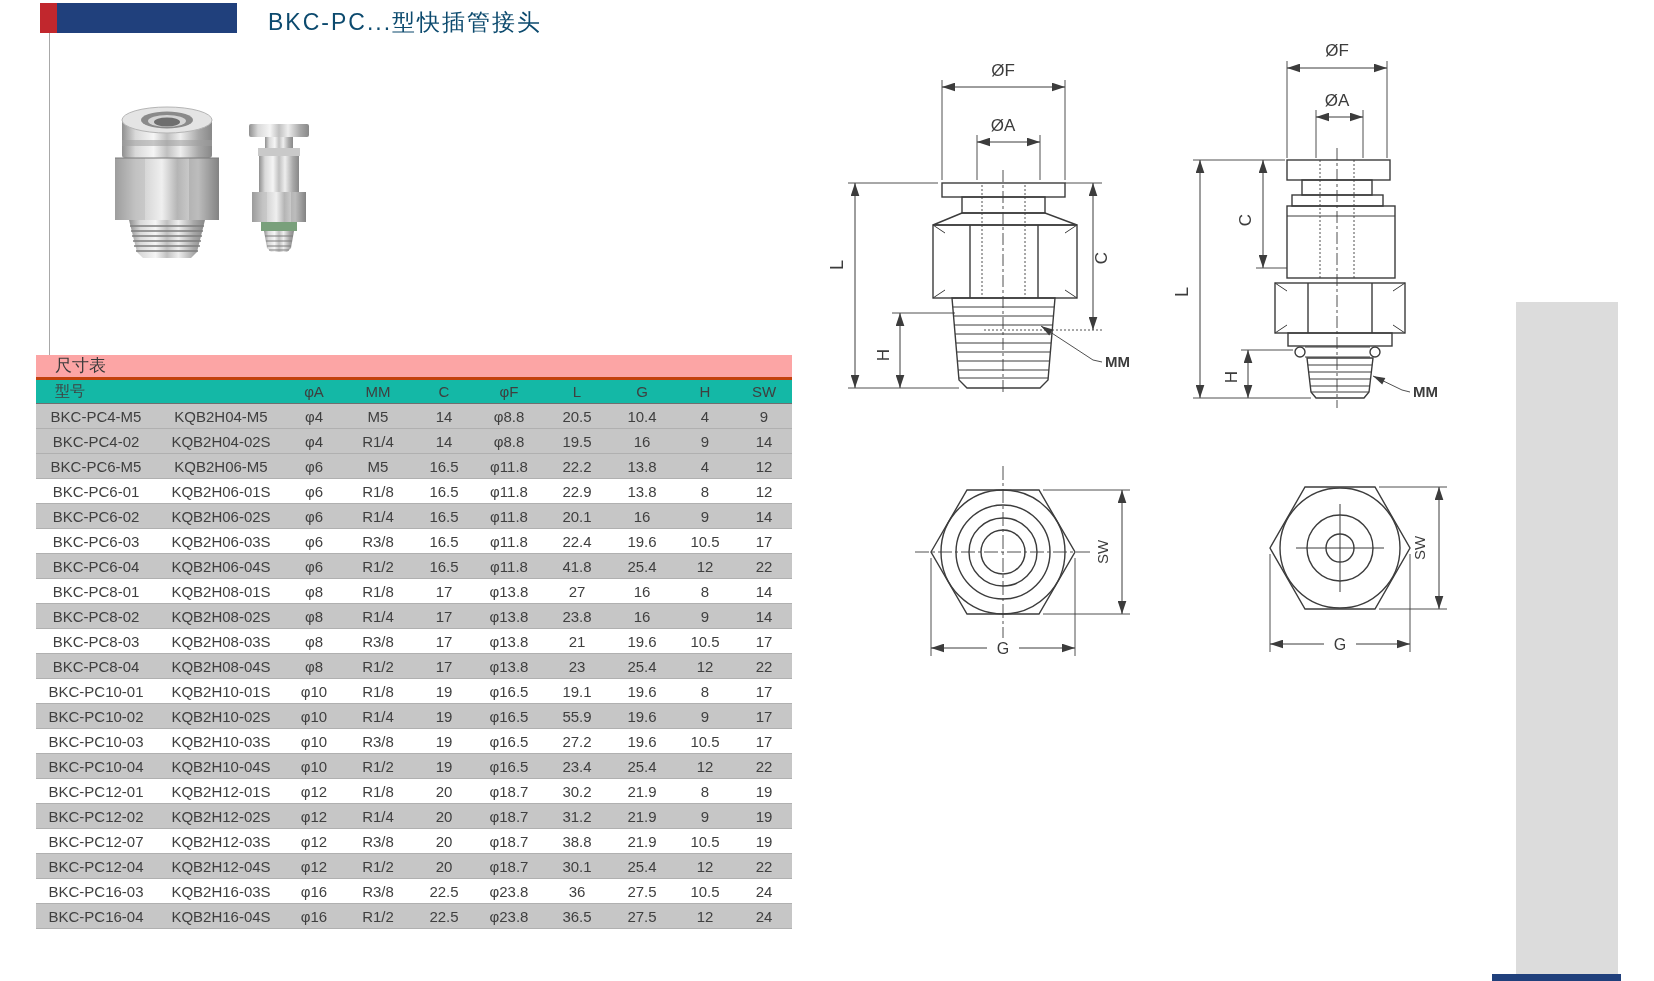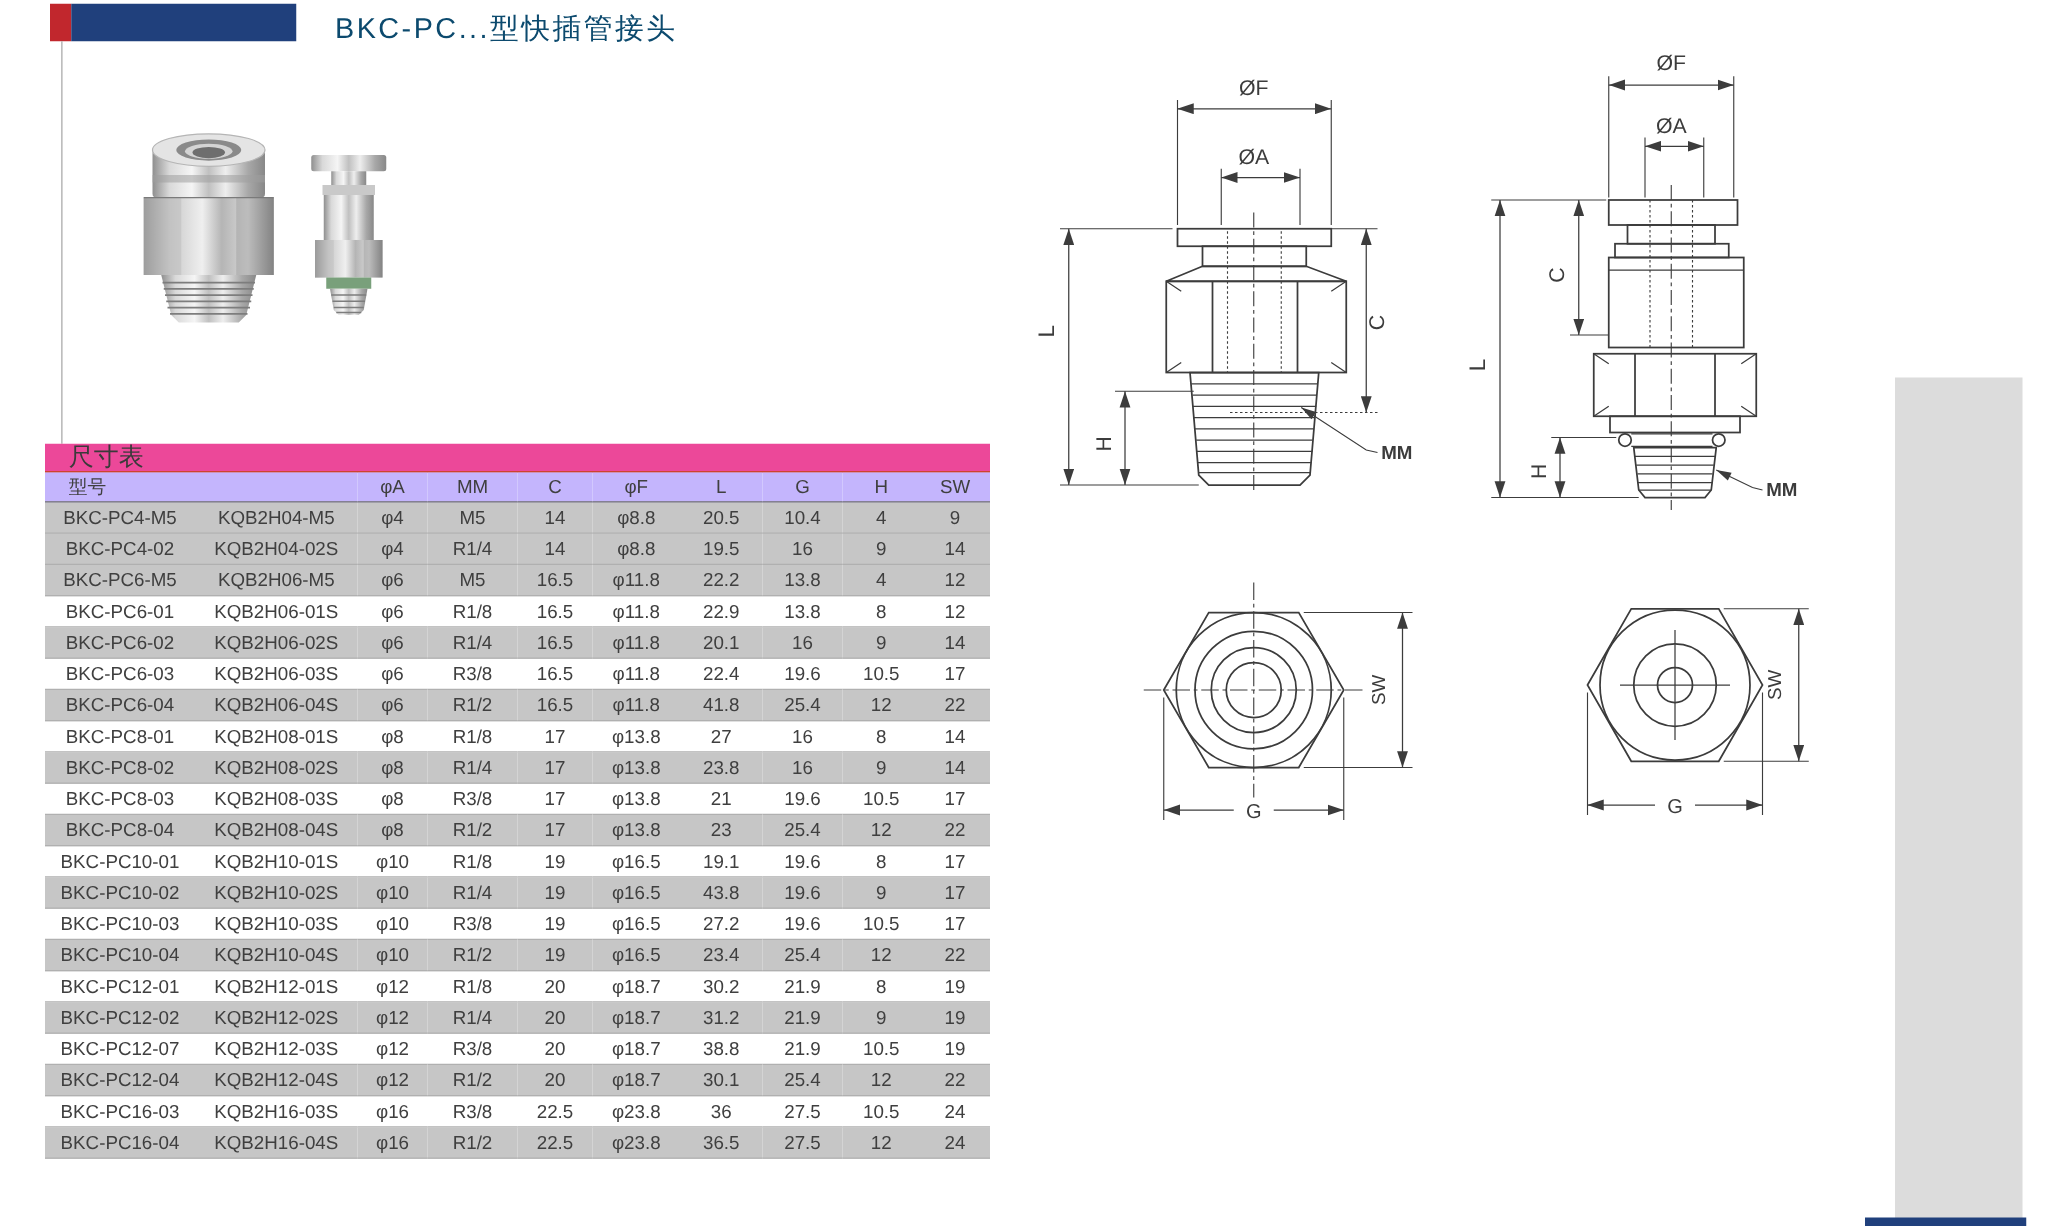--- a/index.html
+++ b/index.html
@@ -6,24 +6,24 @@
   body{width:1654px;height:981px;position:relative;background:#fff;overflow:hidden;
        font-family:"Liberation Sans",sans-serif;color:#3d3d3d;}
   .abs{position:absolute;}
   
   .brand-red{left:40px;top:3px;width:17px;height:30px;background:#c1272d;}
   .brand-blue{left:57px;top:3px;width:180px;height:30px;background:#20407c;}
   .page-title{left:268px;top:7px;font-size:23px;letter-spacing:2px;color:#0c4a6e;white-space:nowrap;}
   .vline{left:49px;top:33px;width:1px;height:322px;background:#a8a8a8;}
   
   .table-wrap{left:36px;top:355px;width:756px;}
-  .caption{height:22px;line-height:22px;background:#ec4899;border-bottom:1px solid #c2410c;
-           font-size:20px;padding-left:19px;color:#3a3a3a;}
+  .caption{height:22px;line-height:22px;background:#fca5a5;border-bottom:3px solid #c2410c;
+           font-size:17px;padding-left:19px;color:#3a3a3a;}
   table{width:756px;border-collapse:collapse;table-layout:fixed;font-size:15px;color:#3f3f3f;}
-  thead th{height:21px;font-weight:normal;text-align:center;background:#c4b5fd;border-bottom:1px solid #6f6f6f;}
+  thead th{height:21px;font-weight:normal;text-align:center;background:#14b8a6;border-bottom:1px solid #6f6f6f;}
   th.left-h{text-align:left;padding-left:19px;}
   tbody td{height:24px;text-align:center;padding:0;white-space:nowrap;border-bottom:1px solid #b0b0b0;}
   tbody tr.shade td{background:#c6c6c6;}
   
   .sidebar{left:1516px;top:302px;width:102px;height:673px;background:#dcdcdc;}
   .bottom-bar{left:1492px;top:974px;width:129px;height:7px;background:#20407c;}
   
   svg text{font-family:"Liberation Sans",sans-serif;fill:#3c3c3c;}
   .dim{stroke:#3c3c3c;stroke-width:1;fill:none;}
   .body-ln{stroke:#3c3c3c;stroke-width:1.4;fill:none;}
@@ -258,21 +258,21 @@
           <td>8</td>
           <td>17</td>
         </tr>
         <tr class="shade">
           <td>BKC-PC10-02</td>
           <td>KQB2H10-02S</td>
           <td>φ10</td>
           <td>R1/4</td>
           <td>19</td>
           <td>φ16.5</td>
-          <td>43.8</td>
+          <td>55.9</td>
           <td>19.6</td>
           <td>9</td>
           <td>17</td>
         </tr>
         <tr>
           <td>BKC-PC10-03</td>
           <td>KQB2H10-03S</td>
           <td>φ10</td>
           <td>R3/8</td>
           <td>19</td>

